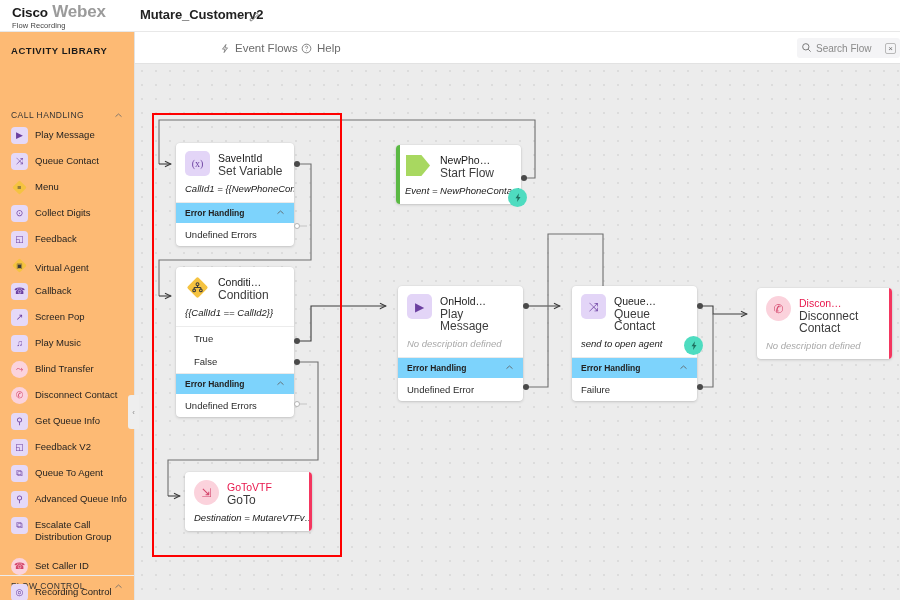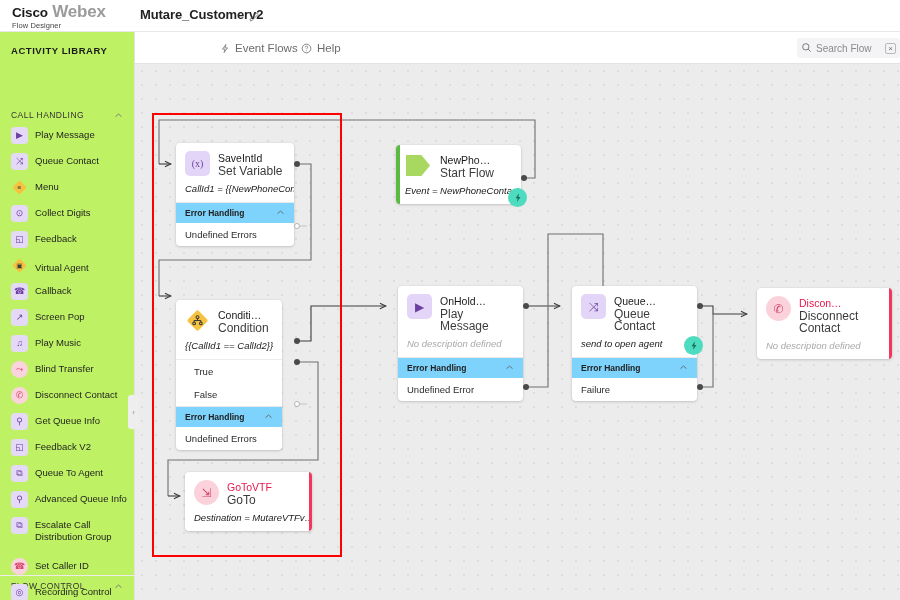--- a/index.html
+++ b/index.html
@@ -52,21 +52,21 @@
   }
   .searchbox .sp { font-size: 10px; color: #8a8a8a; flex: 1; }
   .searchbox .clr {
     width: 11px; height: 11px; border: 1px solid #b9b9b9; border-radius: 2px;
     font-size: 8px; line-height: 9px; text-align: center; color: #6d6d6d; cursor: pointer;
   }
 
   
   .sidebar {
     position: absolute; left: 0; top: 32px; width: 135px; height: 568px;
-    background: #bef264; border-right: 1px solid #e2e2e2; overflow: hidden;
+    background: #fdba74; border-right: 1px solid #e2e2e2; overflow: hidden;
   }
   .sb-title {
     position: absolute; left: 11px; top: 13px;
     font-size: 9.5px; font-weight: bold; color: #1a1a1a; letter-spacing: 0.55px;
   }
   .sb-group {
     position: absolute; left: 11px; width: 114px; height: 14px;
     font-size: 8.5px; color: #333; letter-spacing: 0.45px;
   }
   .sb-group .chev { position: absolute; right: 2px; top: 1px; }
@@ -162,21 +162,21 @@
 <body>
 
 <div id="app">
 
   <div class="topbar">
     <div class="brand">
       <div>
         <span class="b1">Cisco</span>
         <span class="b2">Webex</span>
       </div>
-      <div class="b3">Flow Designer</div>
+      <div class="b3">Flow Recording</div>
     </div>
     <div class="flowtitle">Mutare_Customerv2</div>
     <span class="pencil-icon">
       <svg width="12" height="12" viewBox="0 0 16 16" fill="none" stroke="#6d6d6d" stroke-width="1.2">
         <path d="M11.5 2.5l2 2L5 13H3v-2z"></path>
       </svg>
     </span>
   </div>
 
   <div class="tabbar">
@@ -403,21 +403,21 @@
             </div>
           </div>
           <div class="n-desc">CallId1 = {{NewPhoneCont…</div>
           <div class="n-errhdr"><span>Error Handling</span><span class="chev">
               <svg width="9" height="9" viewBox="0 0 12 12" fill="none" stroke="#5e5e5e" stroke-width="1.1">
                 <path d="M2 7.5L6 4l4 3.5"></path>
               </svg>
             </span></div>
           <div class="n-err">Undefined Errors</div>
         </div>
-        <div class="node" style="left: 41px; top: 203px; width: 106px; margin-top: 33px;">
+        <div class="node" style="left: 41px; top: 203px; width: 118px;">
           <div class="n-head">
             <div class="n-ico" style="background:transparent">
               <svg width="25" height="25" viewBox="0 0 26 26">
                 <rect x="5" y="5" width="16" height="16" rx="2" fill="#f5c341" transform="rotate(45 13 13)"></rect>
                 <g stroke="#3a3a3a" stroke-width="1.1" fill="none">
                   <circle cx="13" cy="9.5" r="1.5"></circle>
                   <path d="M13 11v2M9.5 13h7M9.5 13v2M16.5 13v2"></path>
                   <circle cx="9.5" cy="16" r="1.4"></circle>
                   <circle cx="16.5" cy="16" r="1.4"></circle>
                 </g>

